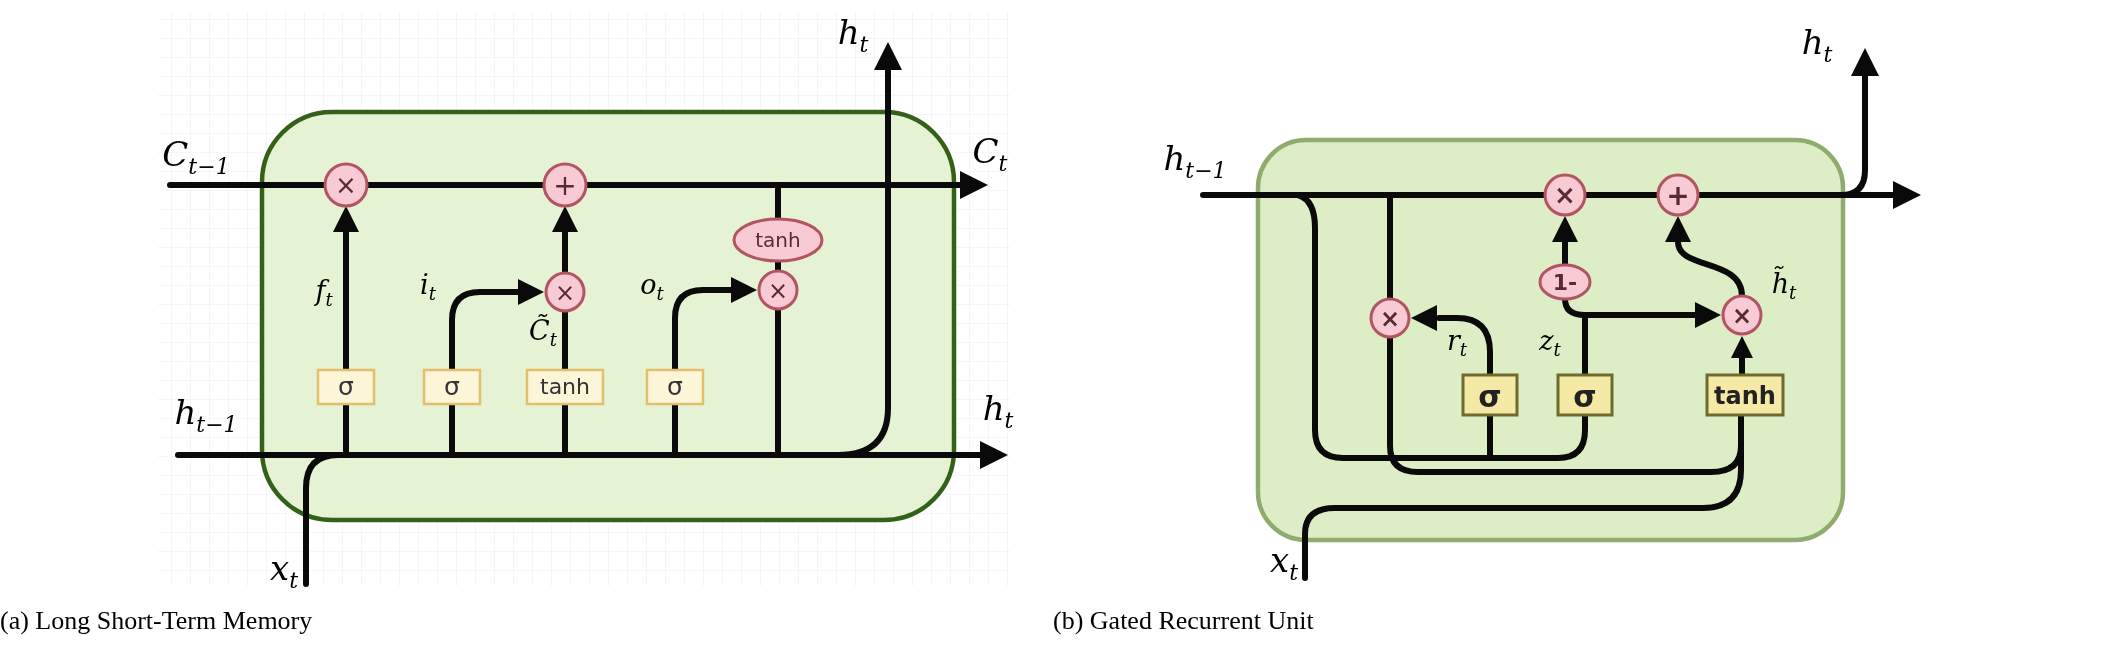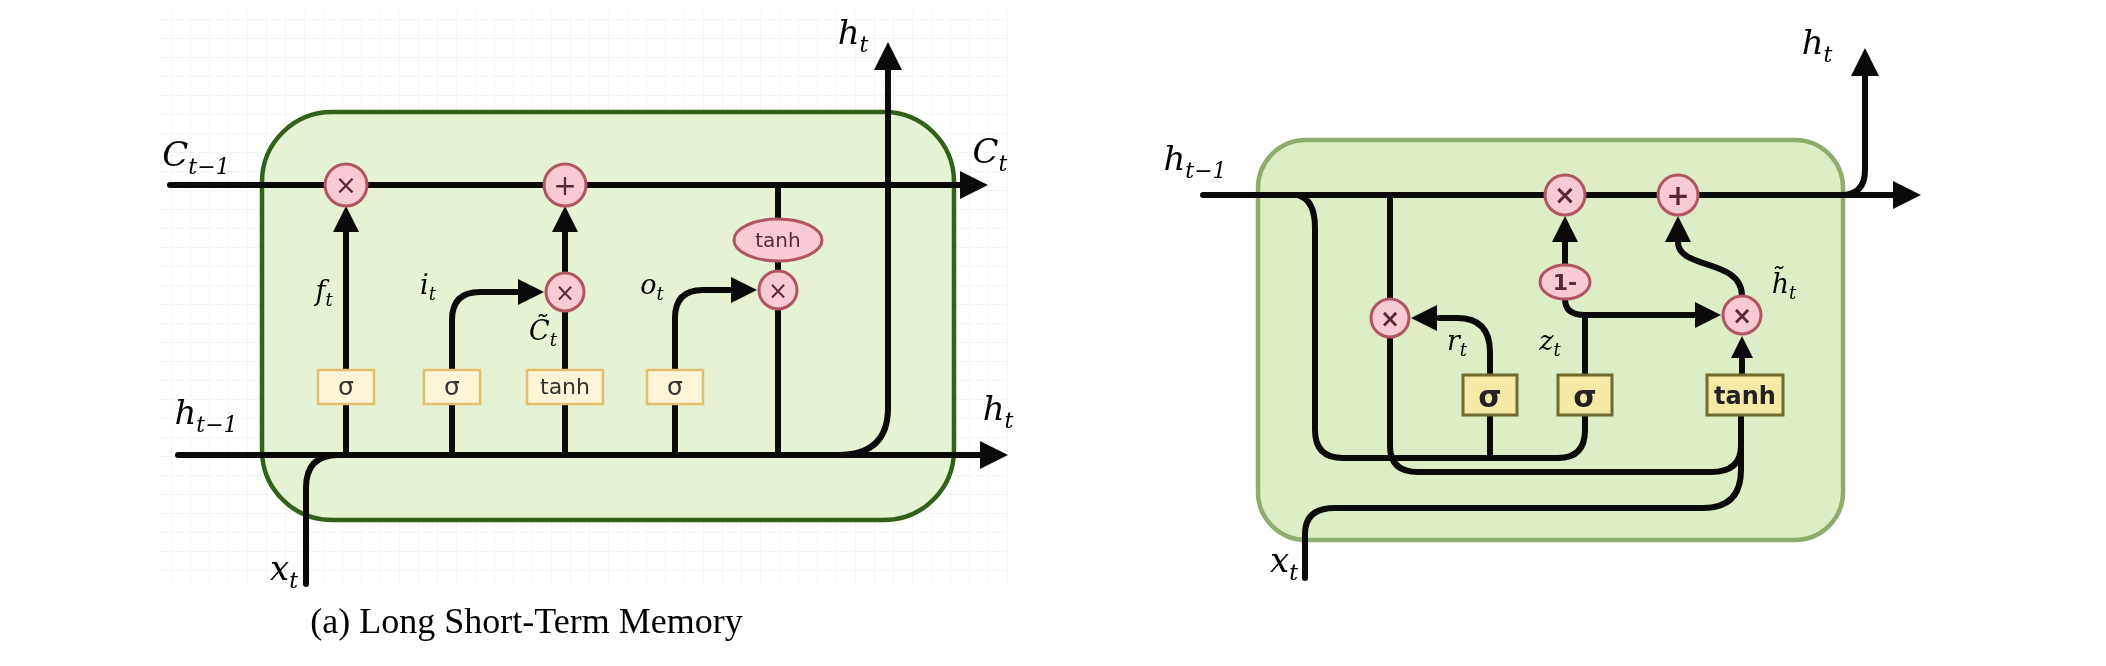--- a/index.html
+++ b/index.html
@@ -1,24 +1,23 @@
 <!DOCTYPE html>
 <html><head>
 <meta charset="utf-8">
 <style>
   html,body{margin:0;padding:0;background:#ffffff;}
   .figure{width:2106px;height:666px;display:flex;background:#ffffff;overflow:hidden;}
   .panel{width:1053px;height:666px;position:relative;}
   .panel svg{display:block;}
   .caption{
-    text-align:center;
     font-family:"Liberation Serif",serif;
-    font-size:36px;
+    font-size:26px;
     color:#000;
-    margin-top:2px;
+    margin-top:8px;
   }
   
   .wire path{fill:none;stroke:#0a0a0a;stroke-width:6;stroke-linecap:round;stroke-linejoin:round;}
   .arrow polygon{fill:#0a0a0a;stroke:none;}
   
   .lstm-cell{fill:#e5f2d3;stroke:#33611a;stroke-width:4.5;}
   .gru-cell{fill:#ddeec6;stroke:#8fab6e;stroke-width:4.5;}
   
   .lstm-gate{fill:#fdf5d8;stroke:#e2bf6d;stroke-width:2.5;}
   .gru-gate{fill:#f5e9a6;stroke:#6f6a2e;stroke-width:3;}
@@ -164,15 +163,16 @@
       <text class="gate-txt gate-txt-bold" x="532" y="407" font-size="30">σ</text>
       <text class="gate-txt gate-txt-bold" x="692" y="404" font-size="24">tanh</text>
 
       <text class="mlab" x="142" y="170"><tspan>h</tspan><tspan class="sub" dy="8">t−1</tspan></text>
       <text class="mlab" x="764" y="54"><tspan>h</tspan><tspan class="sub" dy="8">t</tspan></text>
       <text class="mlab mlab-sm" x="404" y="350"><tspan>r</tspan><tspan class="sub" dy="6">t</tspan></text>
       <text class="mlab mlab-sm" x="497" y="350"><tspan>z</tspan><tspan class="sub" dy="6">t</tspan></text>
       <text class="mlab mlab-sm" x="731" y="293"><tspan>h̃</tspan><tspan class="sub" dy="6">t</tspan></text>
       <text class="mlab" x="231" y="572"><tspan>x</tspan><tspan class="sub" dy="8">t</tspan></text>
     </svg>
+    <div class="caption">(b) Gated Recurrent Unit</div>
   </div>
 
 </div>
 
 </body></html>

